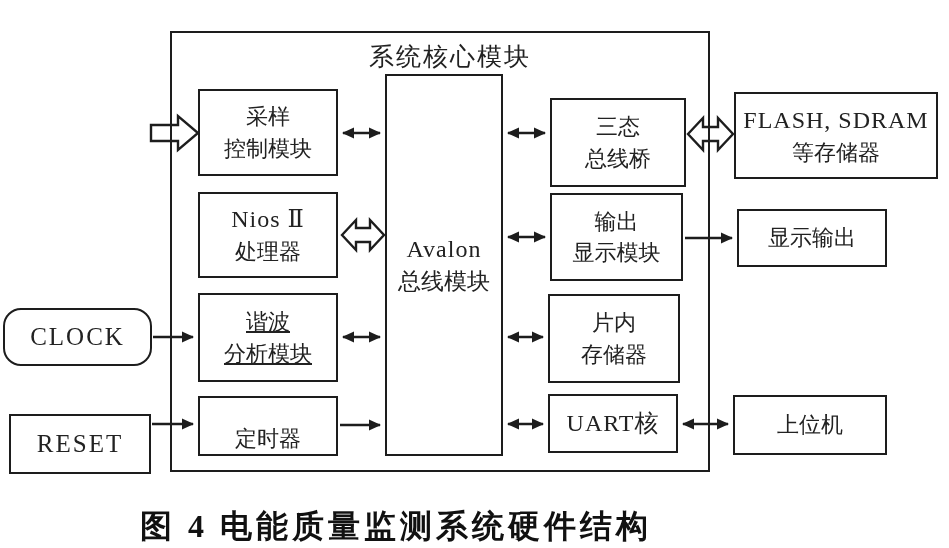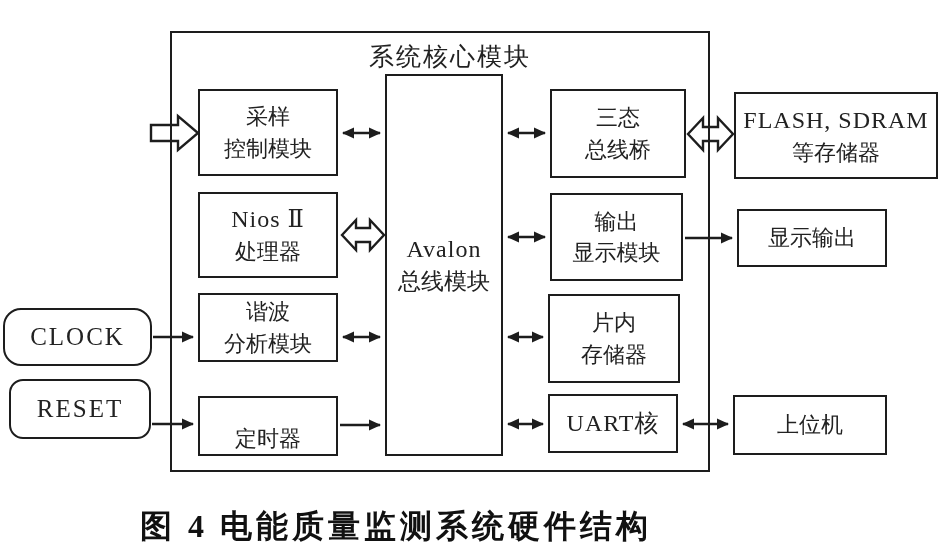--- a/index.html
+++ b/index.html
@@ -24,46 +24,46 @@
 <body>
 
 <div class="stage">
 
   <div class="core"></div>
   <div class="core-label">系统核心模块</div>
 
   <div class="box lat" style="left:3px;top:292px;width:149px;height:58px;border-radius:18px;">
     <span class="ln">CLOCK</span>
   </div>
-  <div class="box lat" style="left:9px;top:363px;width:142px;height:60px;border-radius:14px;">
+  <div class="box lat" style="left:9px;top:398px;width:142px;height:60px;">
     <span class="ln">RESET</span>
   </div>
 
   <div class="box" style="left:198px;top:73px;width:140px;height:87px;">
     <span class="ln">采样</span>
     <span class="ln">控制模块</span>
   </div>
   <div class="box" style="left:198px;top:176px;width:140px;height:86px;">
     <span class="ln lat2">Nios Ⅱ</span>
     <span class="ln">处理器</span>
   </div>
-  <div class="box" style="left:198px;top:277px;width:140px;height:69px;">
+  <div class="box" style="left:198px;top:277px;width:140px;height:89px;text-decoration:underline;">
     <span class="ln">谐波</span>
     <span class="ln">分析模块</span>
   </div>
   <div class="box" style="left:198px;top:380px;width:140px;height:60px;justify-content:flex-end;">
     <span class="ln">定时器</span>
   </div>
 
   <div class="box avalon" style="left:385px;top:58px;width:118px;height:382px;">
     <span class="ln lat2">Avalon</span>
     <span class="ln">总线模块</span>
   </div>
 
-  <div class="box" style="left:550px;top:73px;width:136px;height:89px;">
+  <div class="box" style="left:550px;top:82px;width:136px;height:89px;">
     <span class="ln">三态</span>
     <span class="ln">总线桥</span>
   </div>
   <div class="box" style="left:550px;top:177px;width:133px;height:88px;">
     <span class="ln">输出</span>
     <span class="ln">显示模块</span>
   </div>
   <div class="box" style="left:548px;top:278px;width:132px;height:89px;">
     <span class="ln">片内</span>
     <span class="ln">存储器</span>

